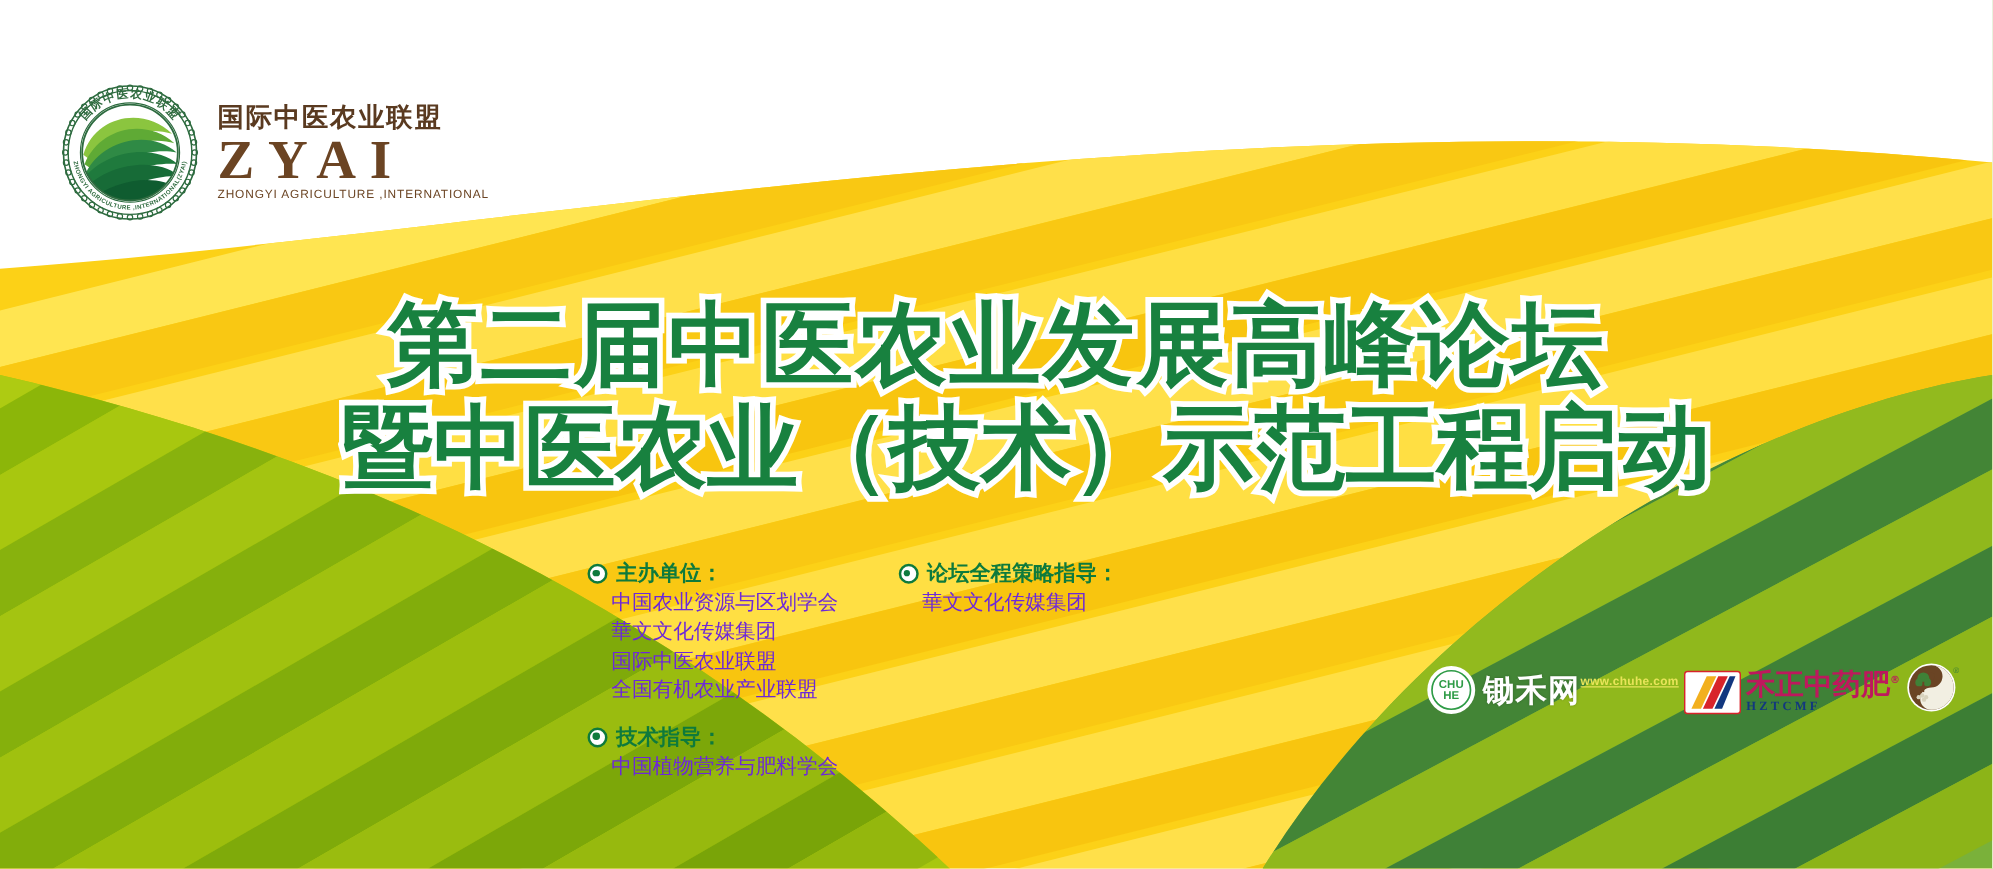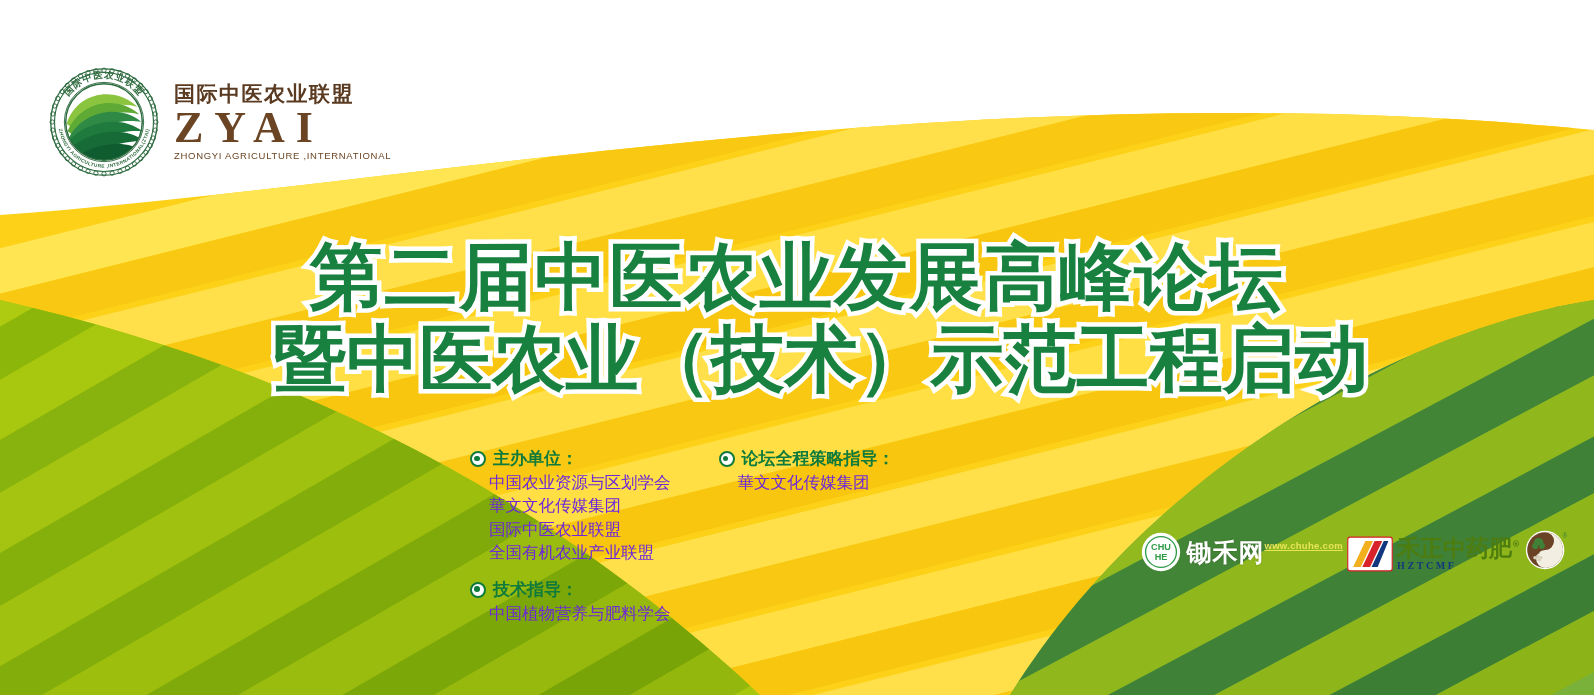--- a/index.html
+++ b/index.html
@@ -102,21 +102,21 @@
   .chuhe-url{
     font-size:9.5px;font-weight:bold;color:#e8e45a;
     letter-spacing:.3px;margin-top:1px;text-decoration:underline;
   }
 
   
   .sp-hzt{gap:4px;}
   .hzt-mark{width:46px;height:36px;flex:0 0 auto;}
   .hzt-txt{display:flex;flex-direction:column;line-height:1;position:relative;}
   .hzt-cn{
-    font-size:23px;font-weight:bold;color:#4d7c0f;
+    font-size:23px;font-weight:bold;color:#be185d;
     letter-spacing:0px;font-family:"DejaVu Sans",sans-serif;
   }
   .hzt-en{
     font-size:10px;font-weight:bold;color:#12377f;
     letter-spacing:2.6px;font-family:"Liberation Serif",serif;
     margin-top:1px;
   }
   .reg{font-size:8px;vertical-align:super;}
 
   

